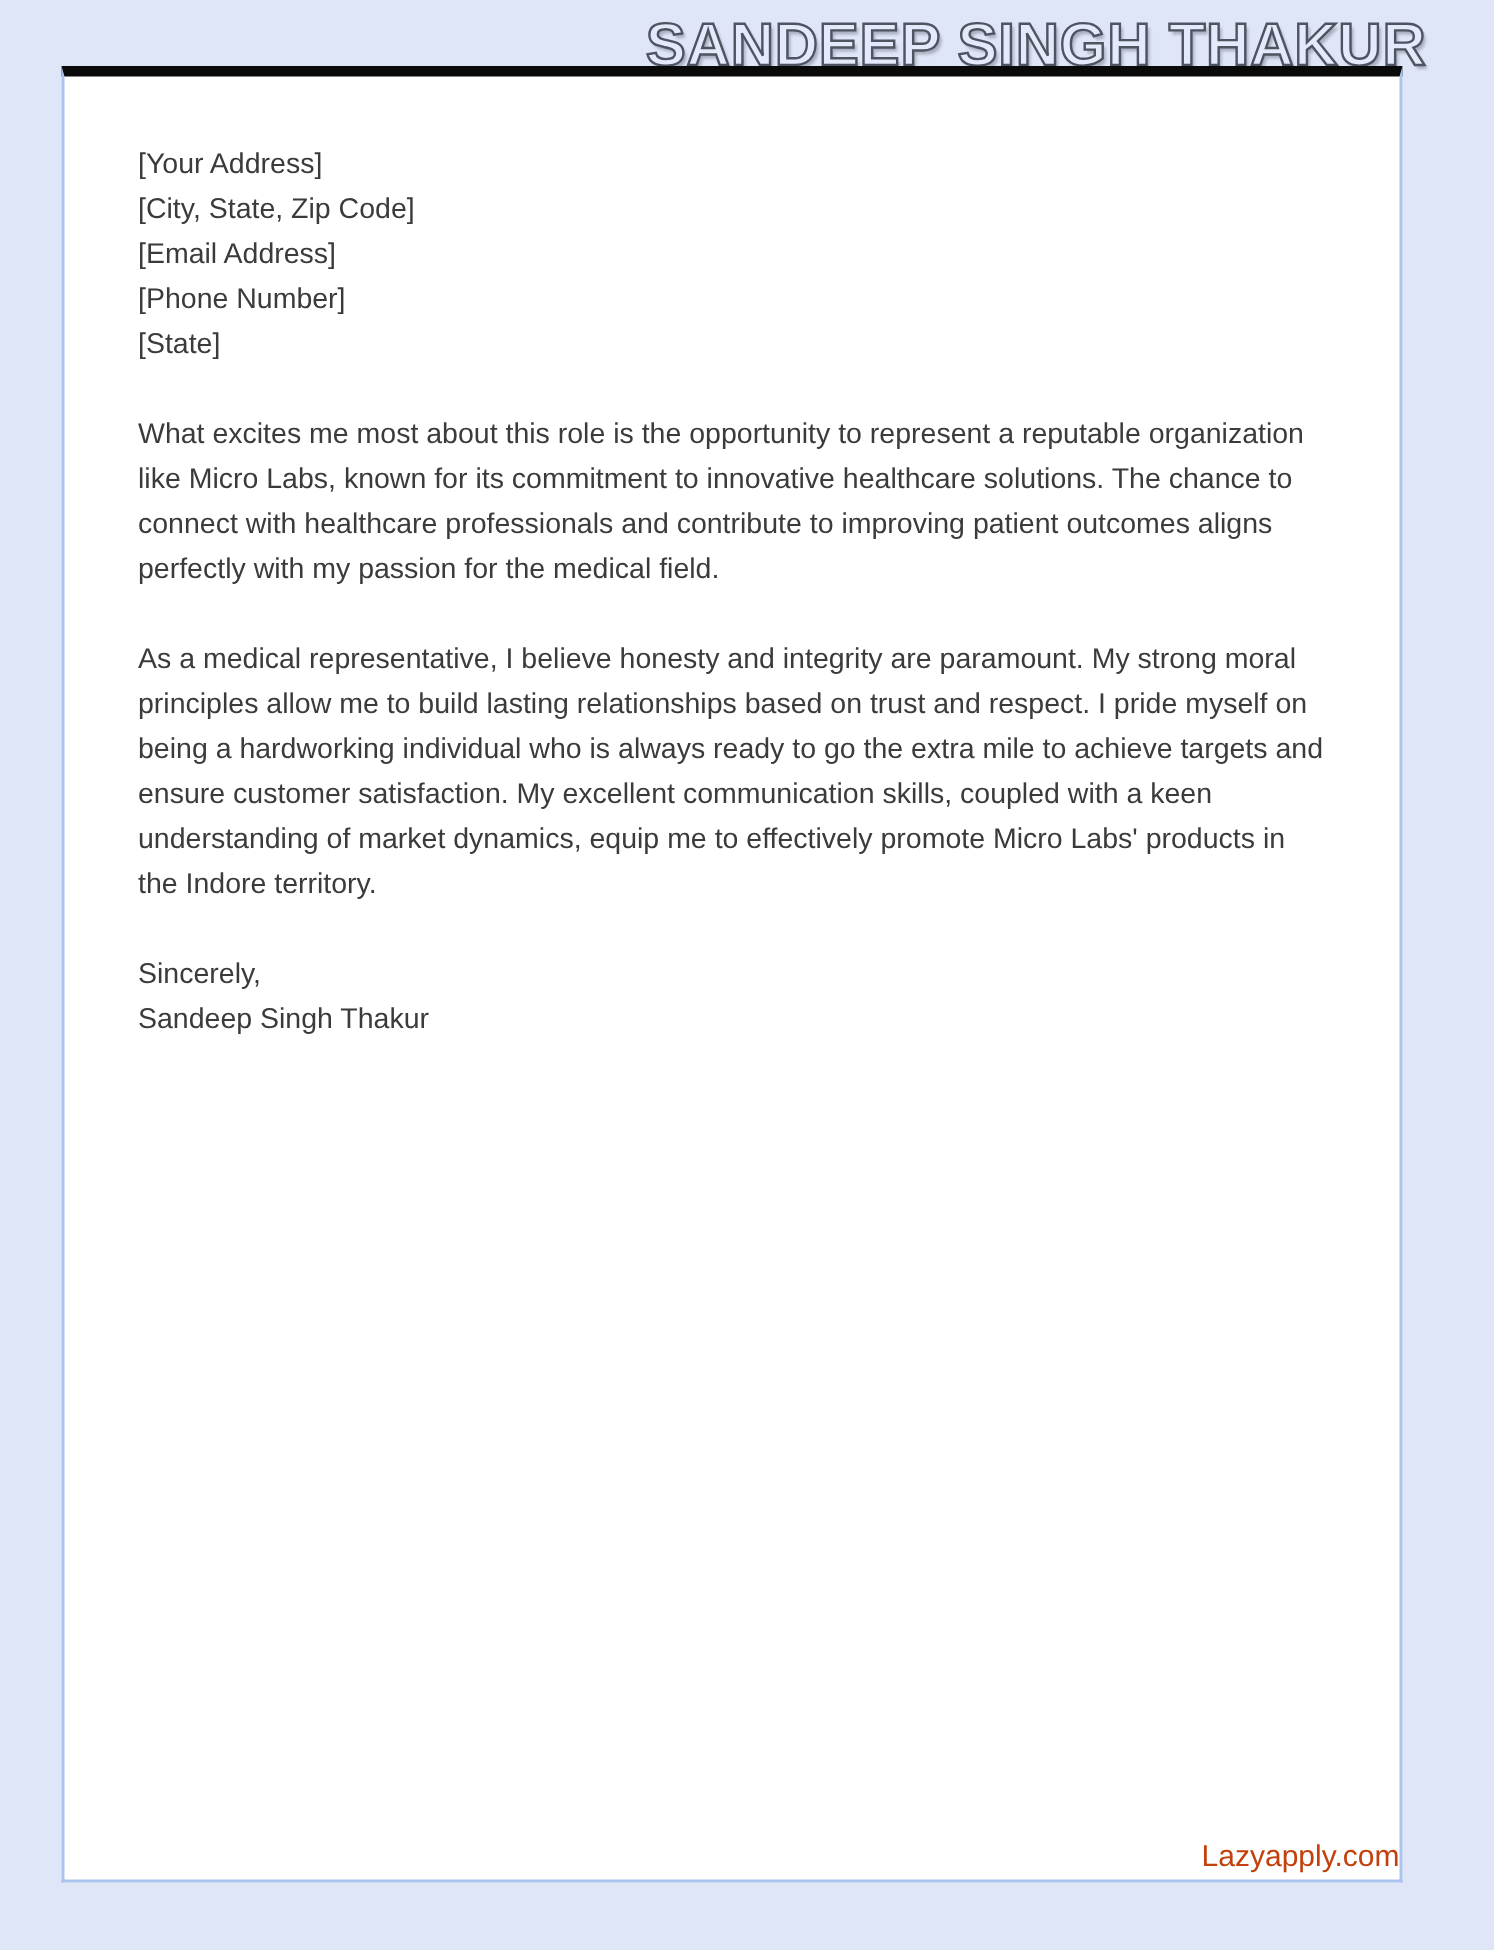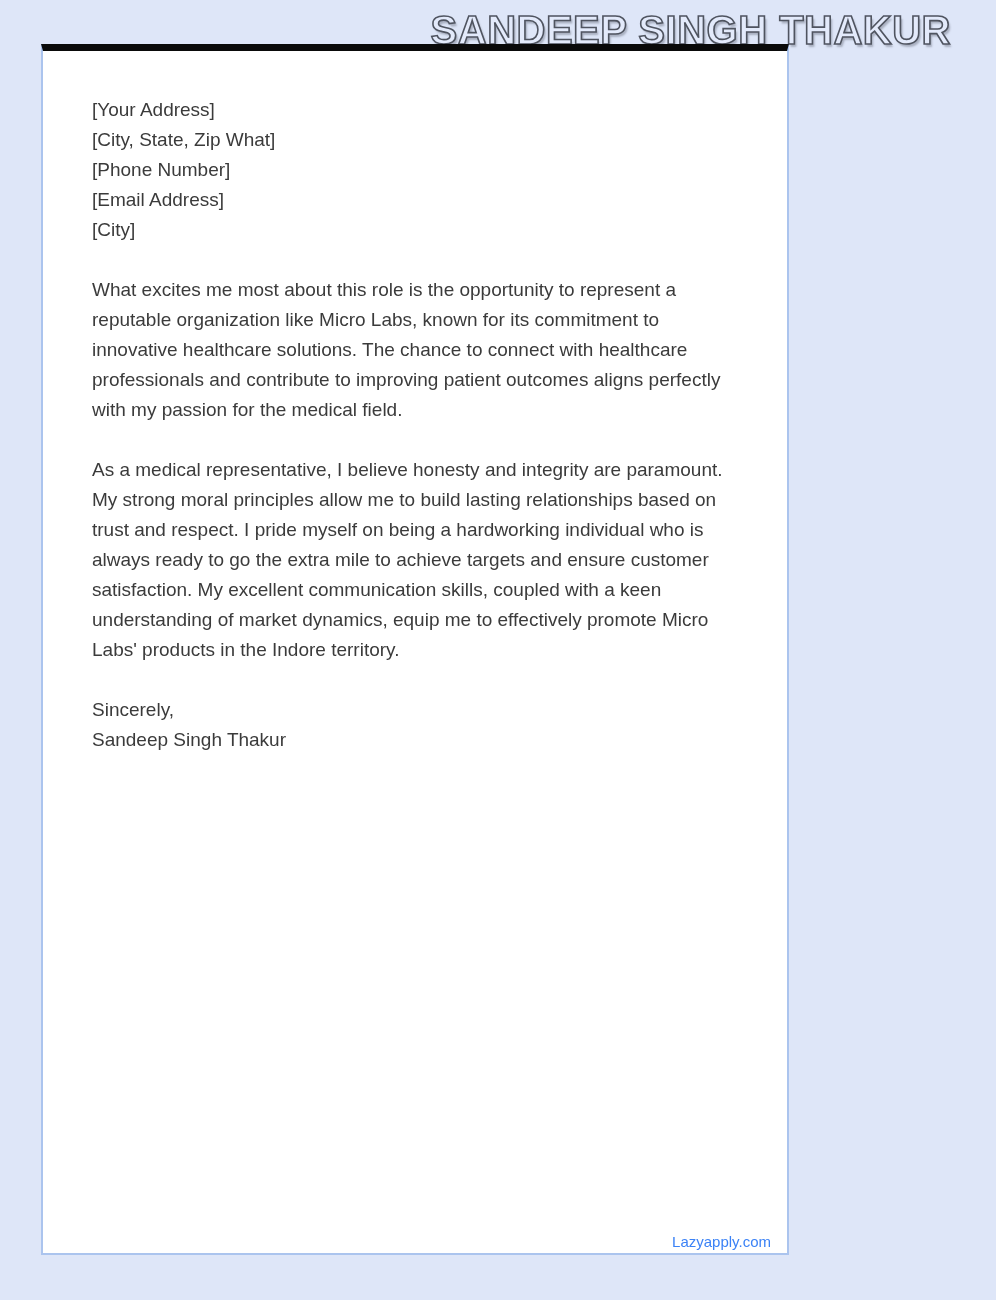--- a/index.html
+++ b/index.html
@@ -31,21 +31,21 @@
     letter-spacing: 0.5px;
     color: #e3eafb;
     -webkit-text-stroke: 1.6px #4f5460;
     text-shadow: 2px 3px 2px rgba(90, 95, 110, 0.40);
     white-space: nowrap;
   }
   .page {
     position: absolute;
     left: 41px;
     top: 44px;
-    width: 748px;
+    width: 894px;
     height: 1211px;
     box-sizing: border-box;
     background: #ffffff;
     border-top: 7px solid #0a0a0a;
     border-left: 2px solid #abc4ee;
     border-right: 2px solid #abc4ee;
     border-bottom: 2px solid #abc4ee;
   }
   .content {
     padding: 44px 50px 0 49px;
@@ -58,43 +58,43 @@
   .salutation { margin-top: 30px !important; }
   .para { margin-top: 30px !important; max-width: 795px; }
   .closing { margin-top: 30px !important; }
   .signature { margin-top: 0 !important; }
   .letter-date {
     margin-top: 10px !important;
     color: #1e87f2;
   }
   .brand {
     position: absolute;
-    right: 16px;
+    right: 0;
     bottom: 3px;
-    font-size: 15px;
-    color: #3b82f6;
+    font-size: 20px;
+    color: #c2410c;
   }
 </style>
 </head>
 <body>
 
 <div class="outer-frame">
   <div class="inner-bg">
 
     <div class="header-name">SANDEEP SINGH THAKUR</div>
 
     <div class="page">
       <div class="content">
 
         <div class="address-block">
           <p>[Your Address]</p>
-          <p>[City, State, Zip What]</p>
+          <p>[City, State, Zip Code]</p>
+          <p>[Email Address]</p>
           <p>[Phone Number]</p>
-          <p>[Email Address]</p>
-          <p>[City]</p>
+          <p>[State]</p>
         </div>
 
 
         <p class="para">What excites me most about this role is the opportunity to represent a reputable organization like Micro Labs, known for its commitment to innovative healthcare solutions. The chance to connect with healthcare professionals and contribute to improving patient outcomes aligns perfectly with my passion for the medical field.</p>
         <p class="para">As a medical representative, I believe honesty and integrity are paramount. My strong moral principles allow me to build lasting relationships based on trust and respect. I pride myself on being a hardworking individual who is always ready to go the extra mile to achieve targets and ensure customer satisfaction. My excellent communication skills, coupled with a keen understanding of market dynamics, equip me to effectively promote Micro Labs' products in the Indore territory.</p>
 
         <p class="para closing">Sincerely,</p>
         <p class="signature">Sandeep Singh Thakur</p>
 
       </div>

